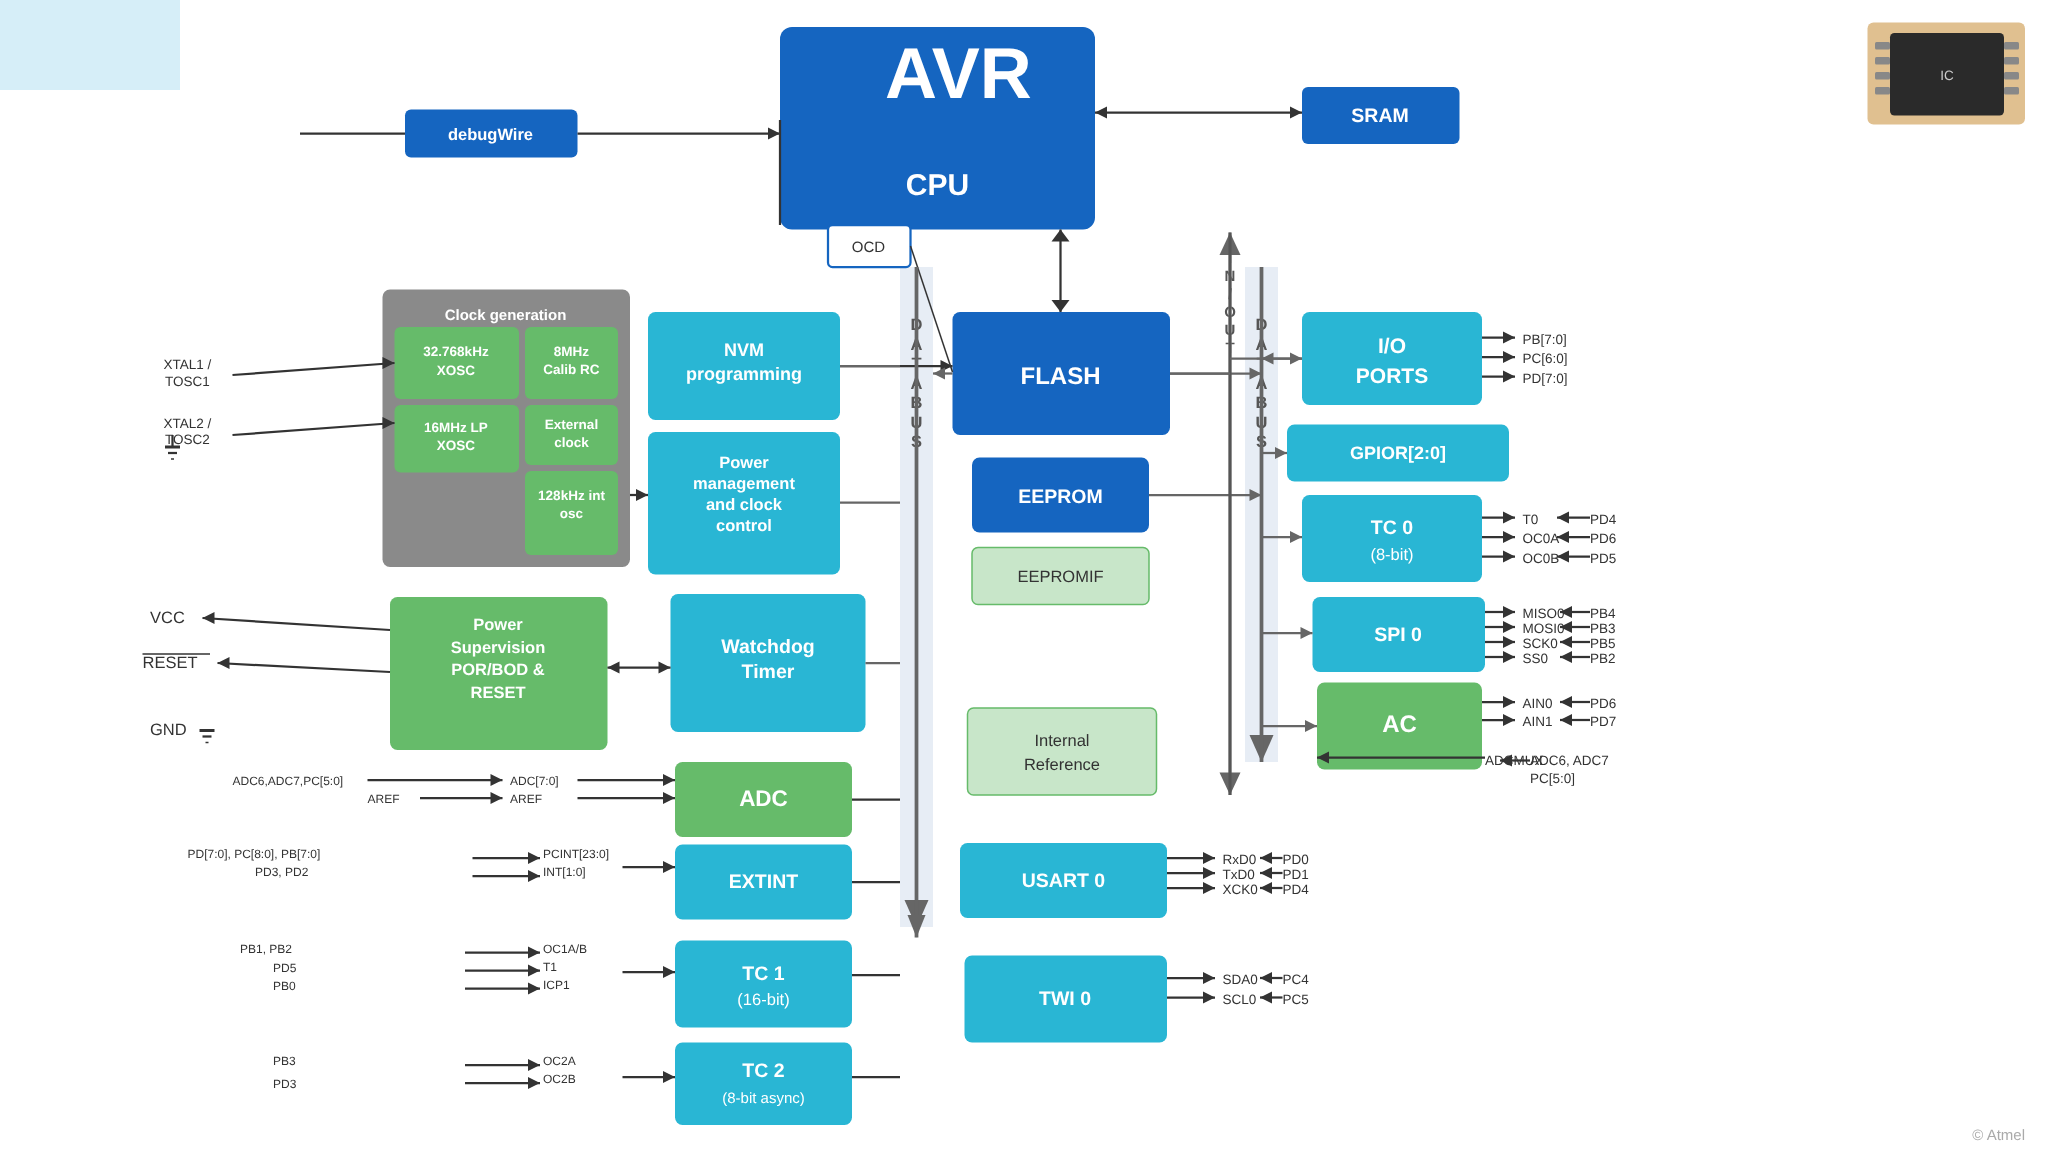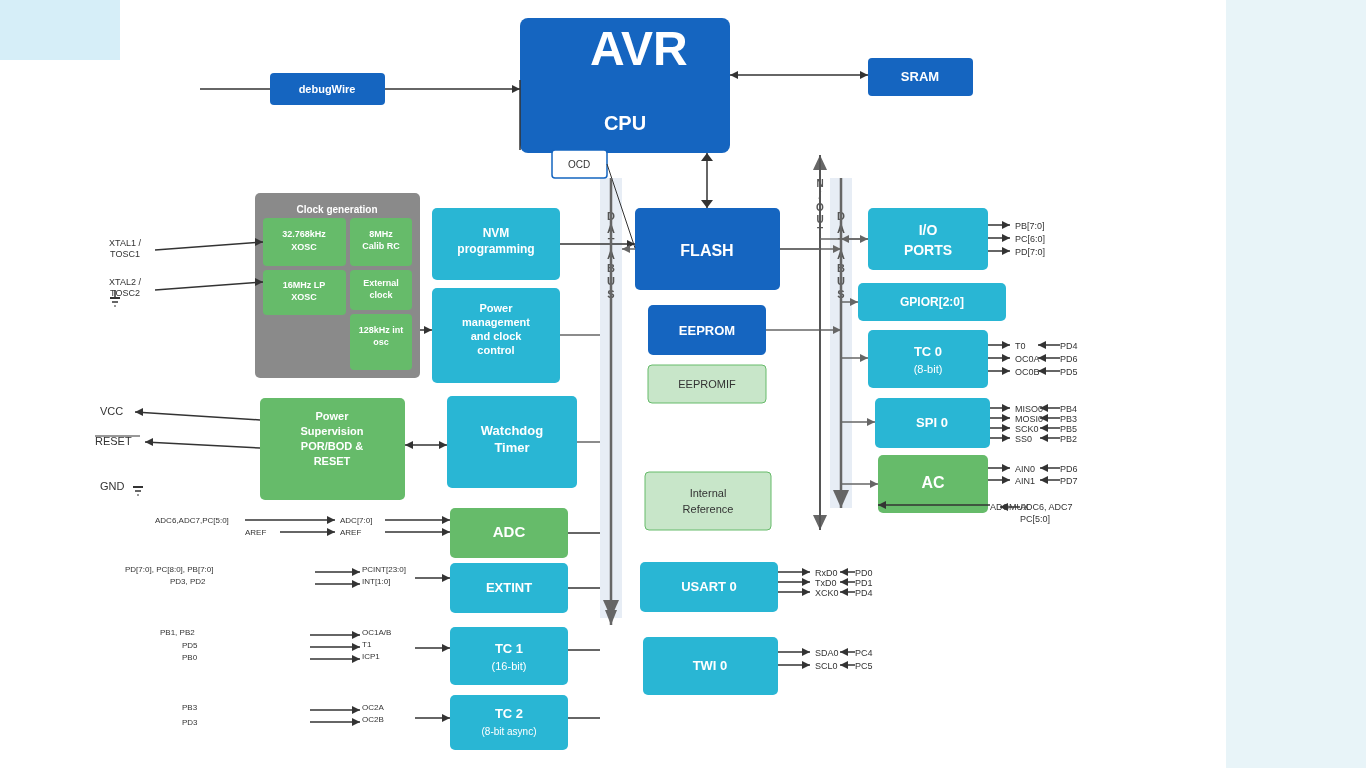--- a/index.html
+++ b/index.html
@@ -5,21 +5,21 @@
     * { box-sizing: border-box; margin: 0; padding: 0; }
     body {
       background: #e8f4f8;
       font-family: Arial, sans-serif;
       width: 1366px;
       height: 768px;
       overflow: hidden;
       position: relative;
     }
     .main-container {
-      width: 1226px;
+      width: 1366px;
       height: 768px;
       background: white;
       position: relative;
       overflow: hidden;
     }
     
     .diagram-svg {
       position: absolute;
       top: 0; left: 0;
       width: 1366px;

